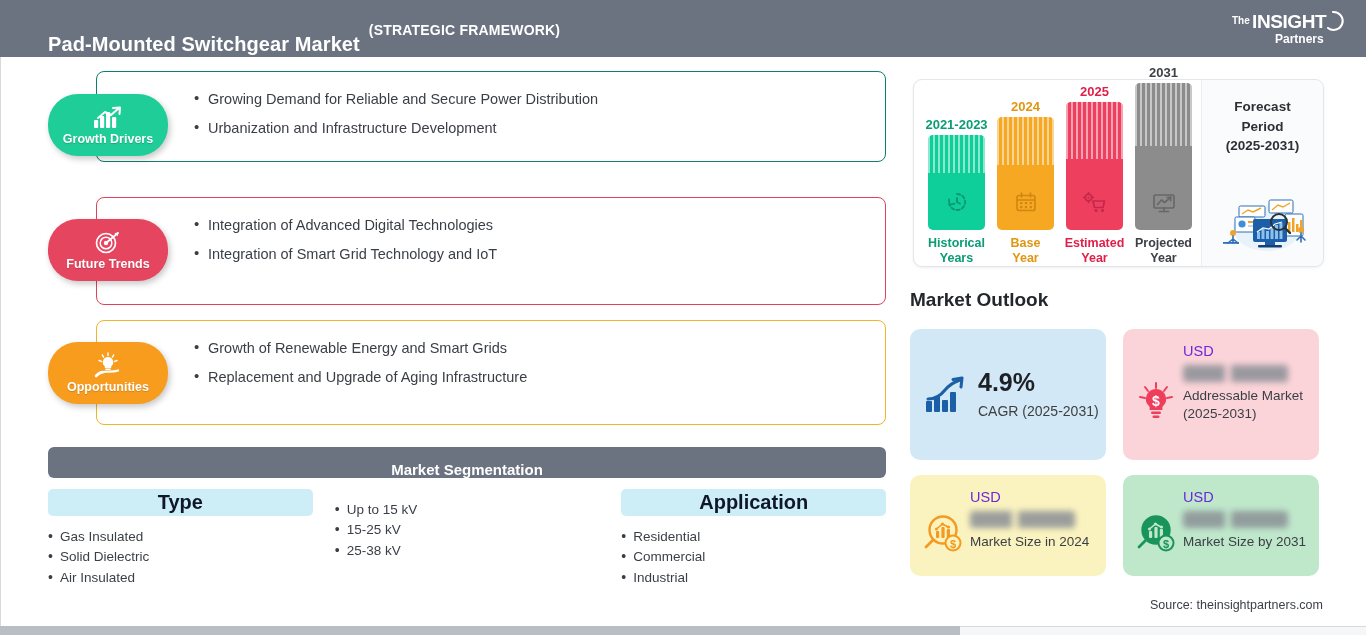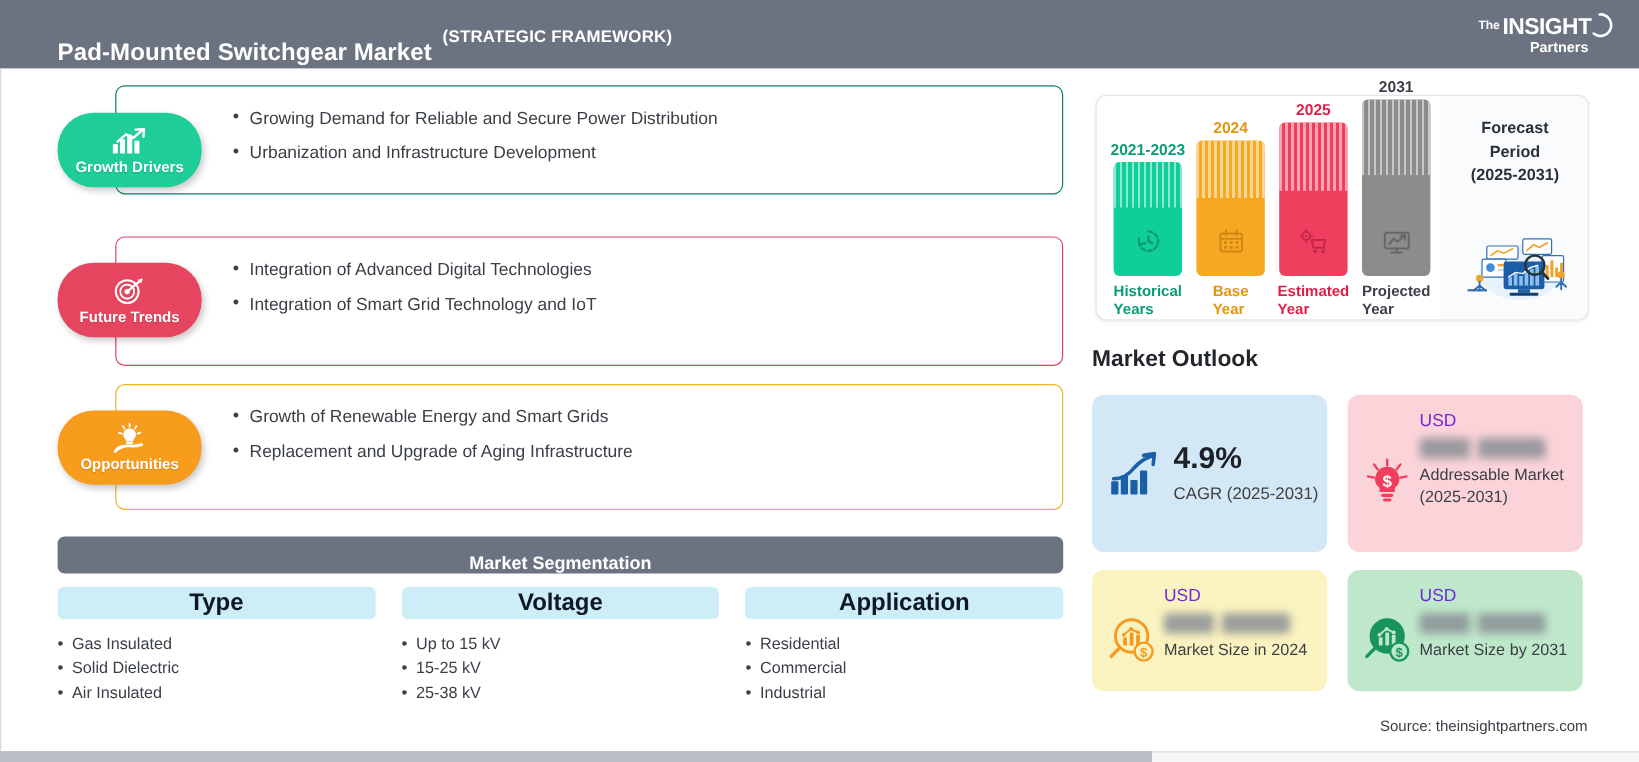--- a/index.html
+++ b/index.html
@@ -109,21 +109,21 @@
     display: flex; align-items: flex-end; justify-content: center;
   }
   .fbar-stripes {
     position: absolute; left: 0; top: 0; width: 100%;
     opacity: .55;
     background-image: repeating-linear-gradient(90deg,
       rgba(255,255,255,.95) 0px, rgba(255,255,255,.95) 2px,
       rgba(255,255,255,0) 2px, rgba(255,255,255,0) 5px);
   }
   .fbar-icon { position: relative; margin-bottom: 12px; opacity: .55; }
-  .fbar-cap { margin-top: 6px; font-size: 12.5px; font-weight: bold; text-align: left; line-height: 1.2; }
+  .fbar-cap { margin-top: 6px; font-size: 12.5px; font-weight: bold; text-align: center; line-height: 1.2; }
 
   .forecast-right {
     flex: 1; border-left: 1px solid #eceff2; background: #fafbfc;
     border-radius: 0 9px 9px 0; position: relative;
     display: flex; flex-direction: column; align-items: center; padding-top: 17px;
   }
   .fr-line { font-size: 13.5px; font-weight: bold; color: #2c3137; line-height: 1.45; text-align: center; }
   .fr-illus { position: absolute; bottom: 8px; left: 50%; transform: translateX(-50%); }
 
   .outlook-title {
@@ -272,23 +272,20 @@
           <span>Type</span>
         </div>
         <div class="seg-list">
           <div class="seg-item">Gas Insulated</div>
           <div class="seg-item">Solid Dielectric</div>
           <div class="seg-item">Air Insulated</div>
         </div>
       </div>
 
       <div class="seg-col">
-        <div class="seg-col-head">
-          <span>Voltage</span>
-        </div>
         <div class="seg-list">
           <div class="seg-item">Up to 15 kV</div>
           <div class="seg-item">15-25 kV</div>
           <div class="seg-item">25-38 kV</div>
         </div>
       </div>
 
       <div class="seg-col">
         <div class="seg-col-head">
           <span>Application</span>

